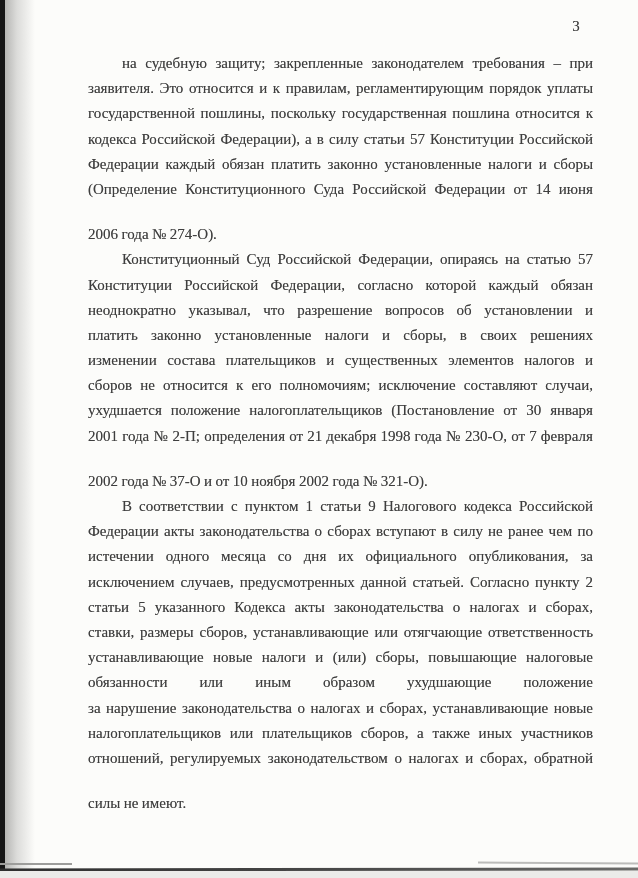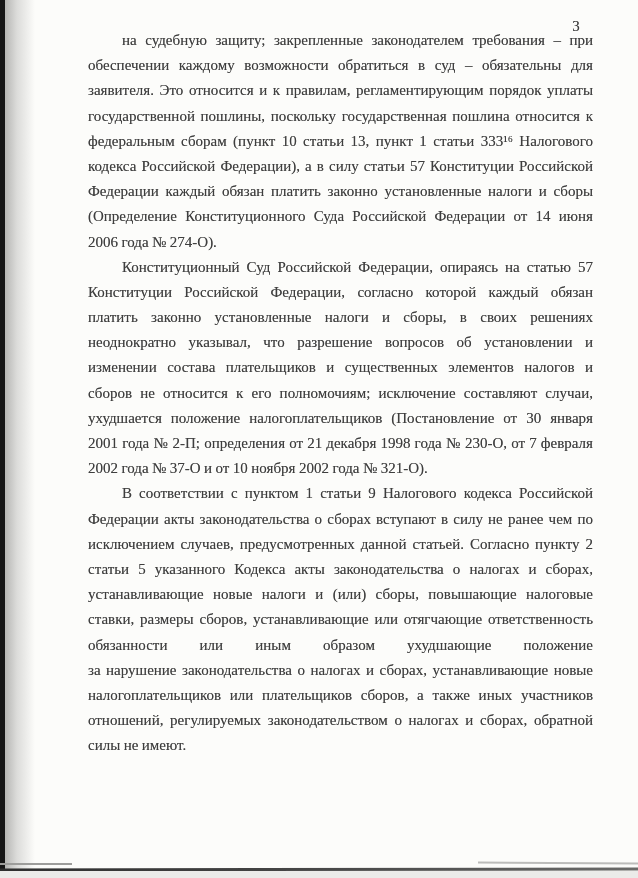--- a/index.html
+++ b/index.html
@@ -62,85 +62,85 @@
     width: 20px;
     font-size: 15px;
     color: #3e3e3e;
     text-align: center;
     text-shadow: 0 0 0.6px rgba(62,62,62,0.55);
   }
   
   .text-block {
     position: absolute;
     left: 88px;
-    top: 28px;
+    top: 51px;
     width: 505px;
     color: #3e3e3e;
     font-size: 15px;
     line-height: 25.2px;
     text-shadow: 0 0 0.6px rgba(62,62,62,0.55);
     word-spacing: -0.3px;
   }
   .line {
     text-align: justify;
     text-align-last: justify;
     white-space: normal;
     height: 25.2px;
     overflow: hidden;
   }
   .line.indent {
     padding-left: 34px;
   }
   .line.end {
     text-align-last: left;
+    margin-top: 20px;
   }
 </style>
 </head>
 <body>
 
 <div class="page">
 
   <div class="edge-left-black"></div>
   <div class="edge-left-shadow"></div>
 
   <div class="page-number">3</div>
 
   <div class="text-block">
 
     <div>
       <div class="line indent">на судебную защиту; закрепленные законодателем требования – при</div>
-      <div class="line">обеспечении каждому возможности обратиться в суд – обязательны для</div>
       <div class="line">заявителя. Это относится и к правилам, регламентирующим порядок уплаты</div>
       <div class="line">государственной пошлины, поскольку государственная пошлина относится к</div>
-      <div class="line">федеральным сборам (пункт 10 статьи 13, пункт 1 статьи 333¹⁶ Налогового</div>
       <div class="line">кодекса Российской Федерации), а в силу статьи 57 Конституции Российской</div>
       <div class="line">Федерации каждый обязан платить законно установленные налоги и сборы</div>
       <div class="line">(Определение Конституционного Суда Российской Федерации от 14 июня</div>
       <div class="line end">2006 года № 274-О).</div>
     </div>
 
     <div>
       <div class="line indent">Конституционный Суд Российской Федерации, опираясь на статью 57</div>
       <div class="line">Конституции Российской Федерации, согласно которой каждый обязан</div>
+      <div class="line">неоднократно указывал, что разрешение вопросов об установлении и</div>
       <div class="line">платить законно установленные налоги и сборы, в своих решениях</div>
-      <div class="line">неоднократно указывал, что разрешение вопросов об установлении и</div>
       <div class="line">изменении состава плательщиков и существенных элементов налогов и</div>
       <div class="line">сборов не относится к его полномочиям; исключение составляют случаи,</div>
       <div class="line">ухудшается положение налогоплательщиков (Постановление от 30 января</div>
       <div class="line">2001 года № 2-П; определения от 21 декабря 1998 года № 230-О, от 7 февраля</div>
       <div class="line end">2002 года № 37-О и от 10 ноября 2002 года № 321-О).</div>
     </div>
 
     <div>
       <div class="line indent">В соответствии с пунктом 1 статьи 9 Налогового кодекса Российской</div>
       <div class="line">Федерации акты законодательства о сборах вступают в силу не ранее чем по</div>
+      <div class="line">истечении одного месяца со дня их официального опубликования, за</div>
       <div class="line">исключением случаев, предусмотренных данной статьей. Согласно пункту 2</div>
       <div class="line">статьи 5 указанного Кодекса акты законодательства о налогах и сборах,</div>
+      <div class="line">ставки, размеры сборов, устанавливающие или отягчающие ответственность</div>
       <div class="line">устанавливающие новые налоги и (или) сборы, повышающие налоговые</div>
-      <div class="line">ставки, размеры сборов, устанавливающие или отягчающие ответственность</div>
       <div class="line">обязанности или иным образом ухудшающие положение</div>
       <div class="line">за нарушение законодательства о налогах и сборах, устанавливающие новые</div>
       <div class="line">налогоплательщиков или плательщиков сборов, а также иных участников</div>
       <div class="line">отношений, регулируемых законодательством о налогах и сборах, обратной</div>
       <div class="line end">силы не имеют.</div>
     </div>
 
   </div>
 
   <div class="edge-bottom-faint-right"></div>

